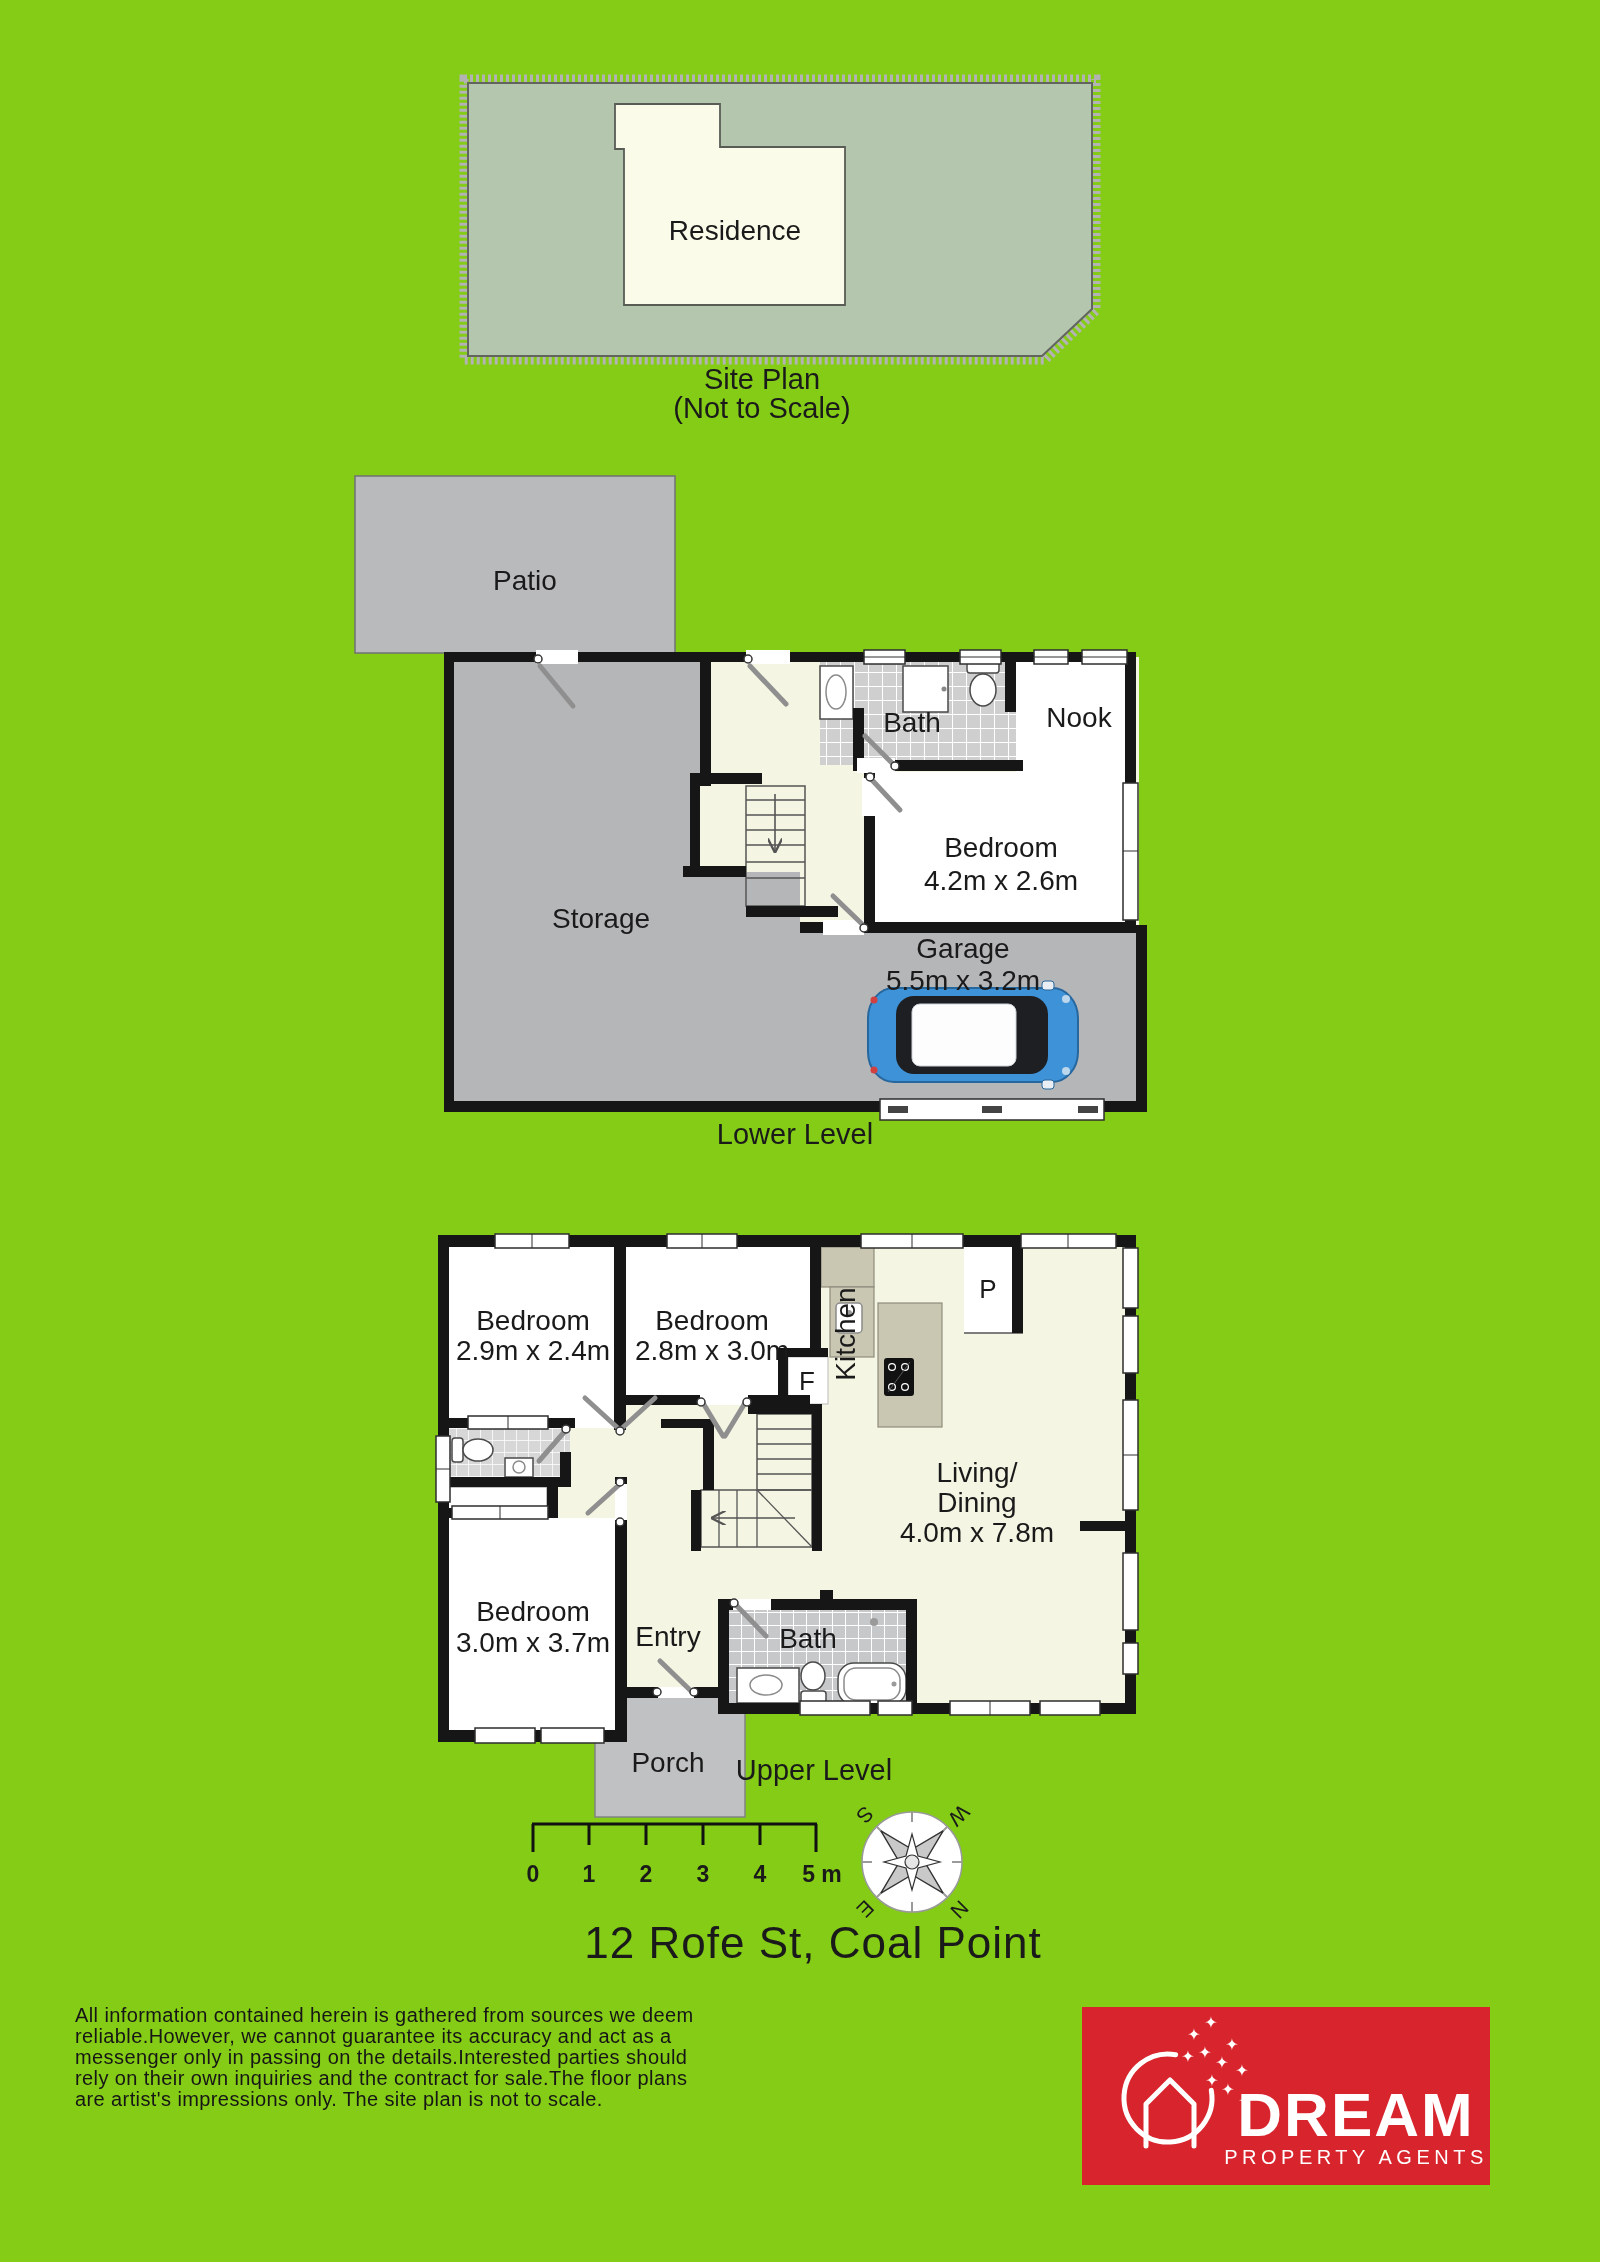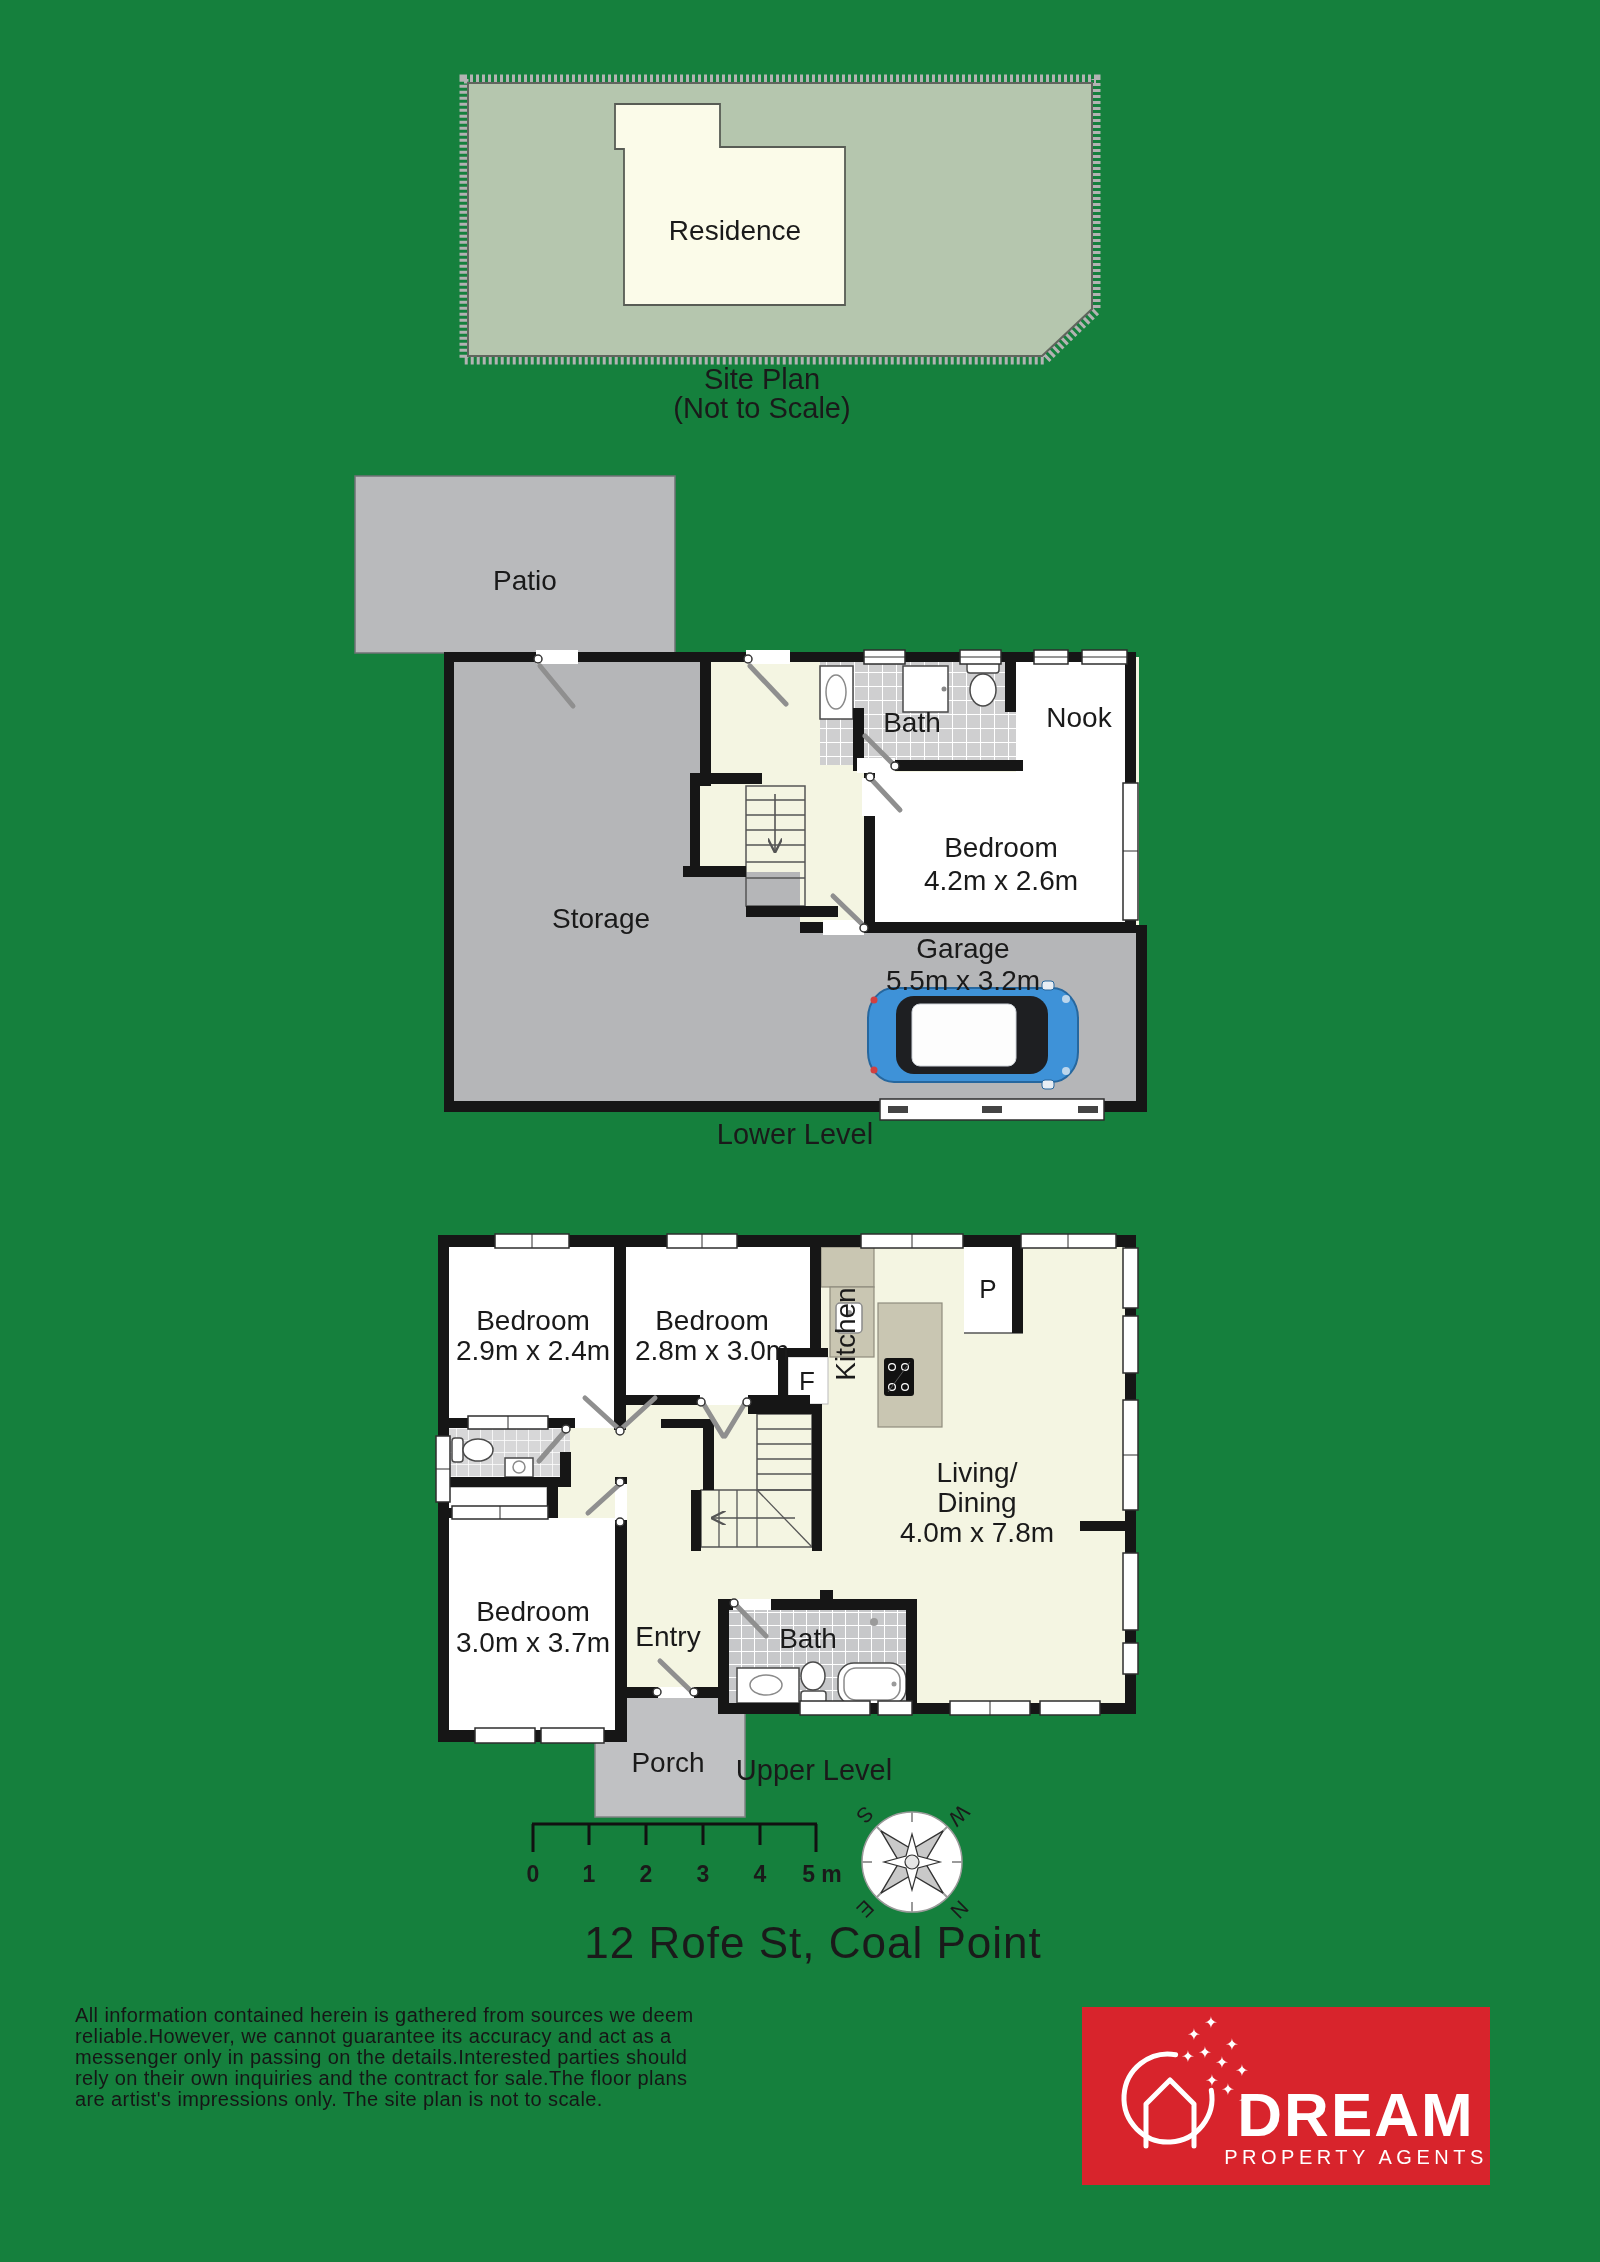--- a/index.html
+++ b/index.html
@@ -1,16 +1,16 @@
 <!DOCTYPE html>
 <html><head>
 <meta charset="utf-8">
 <style>
   html,body{margin:0;padding:0;background:#ffffff;}
-  #page{position:relative;width:1600px;height:2262px;background:#15803d;overflow:hidden;}
+  #page{position:relative;width:1600px;height:2262px;background:#84cc16;overflow:hidden;}
   svg{position:absolute;left:0;top:0;}
   .t{font-family:"Liberation Sans","DejaVu Sans",sans-serif;fill:#1a1a1a;}
   .t28{font-size:28px;}
   .t26{font-size:26px;}
   .cap{font-size:29px;}
   .addr{font-size:44px;letter-spacing:1px;}
   .dis{font-size:20px;letter-spacing:.4px;fill:#161616;}
   .wall{fill:#161616;}
   .thin{stroke:#555;stroke-width:1.5;fill:none;}
   .tread{stroke:#555;stroke-width:1.3;}

